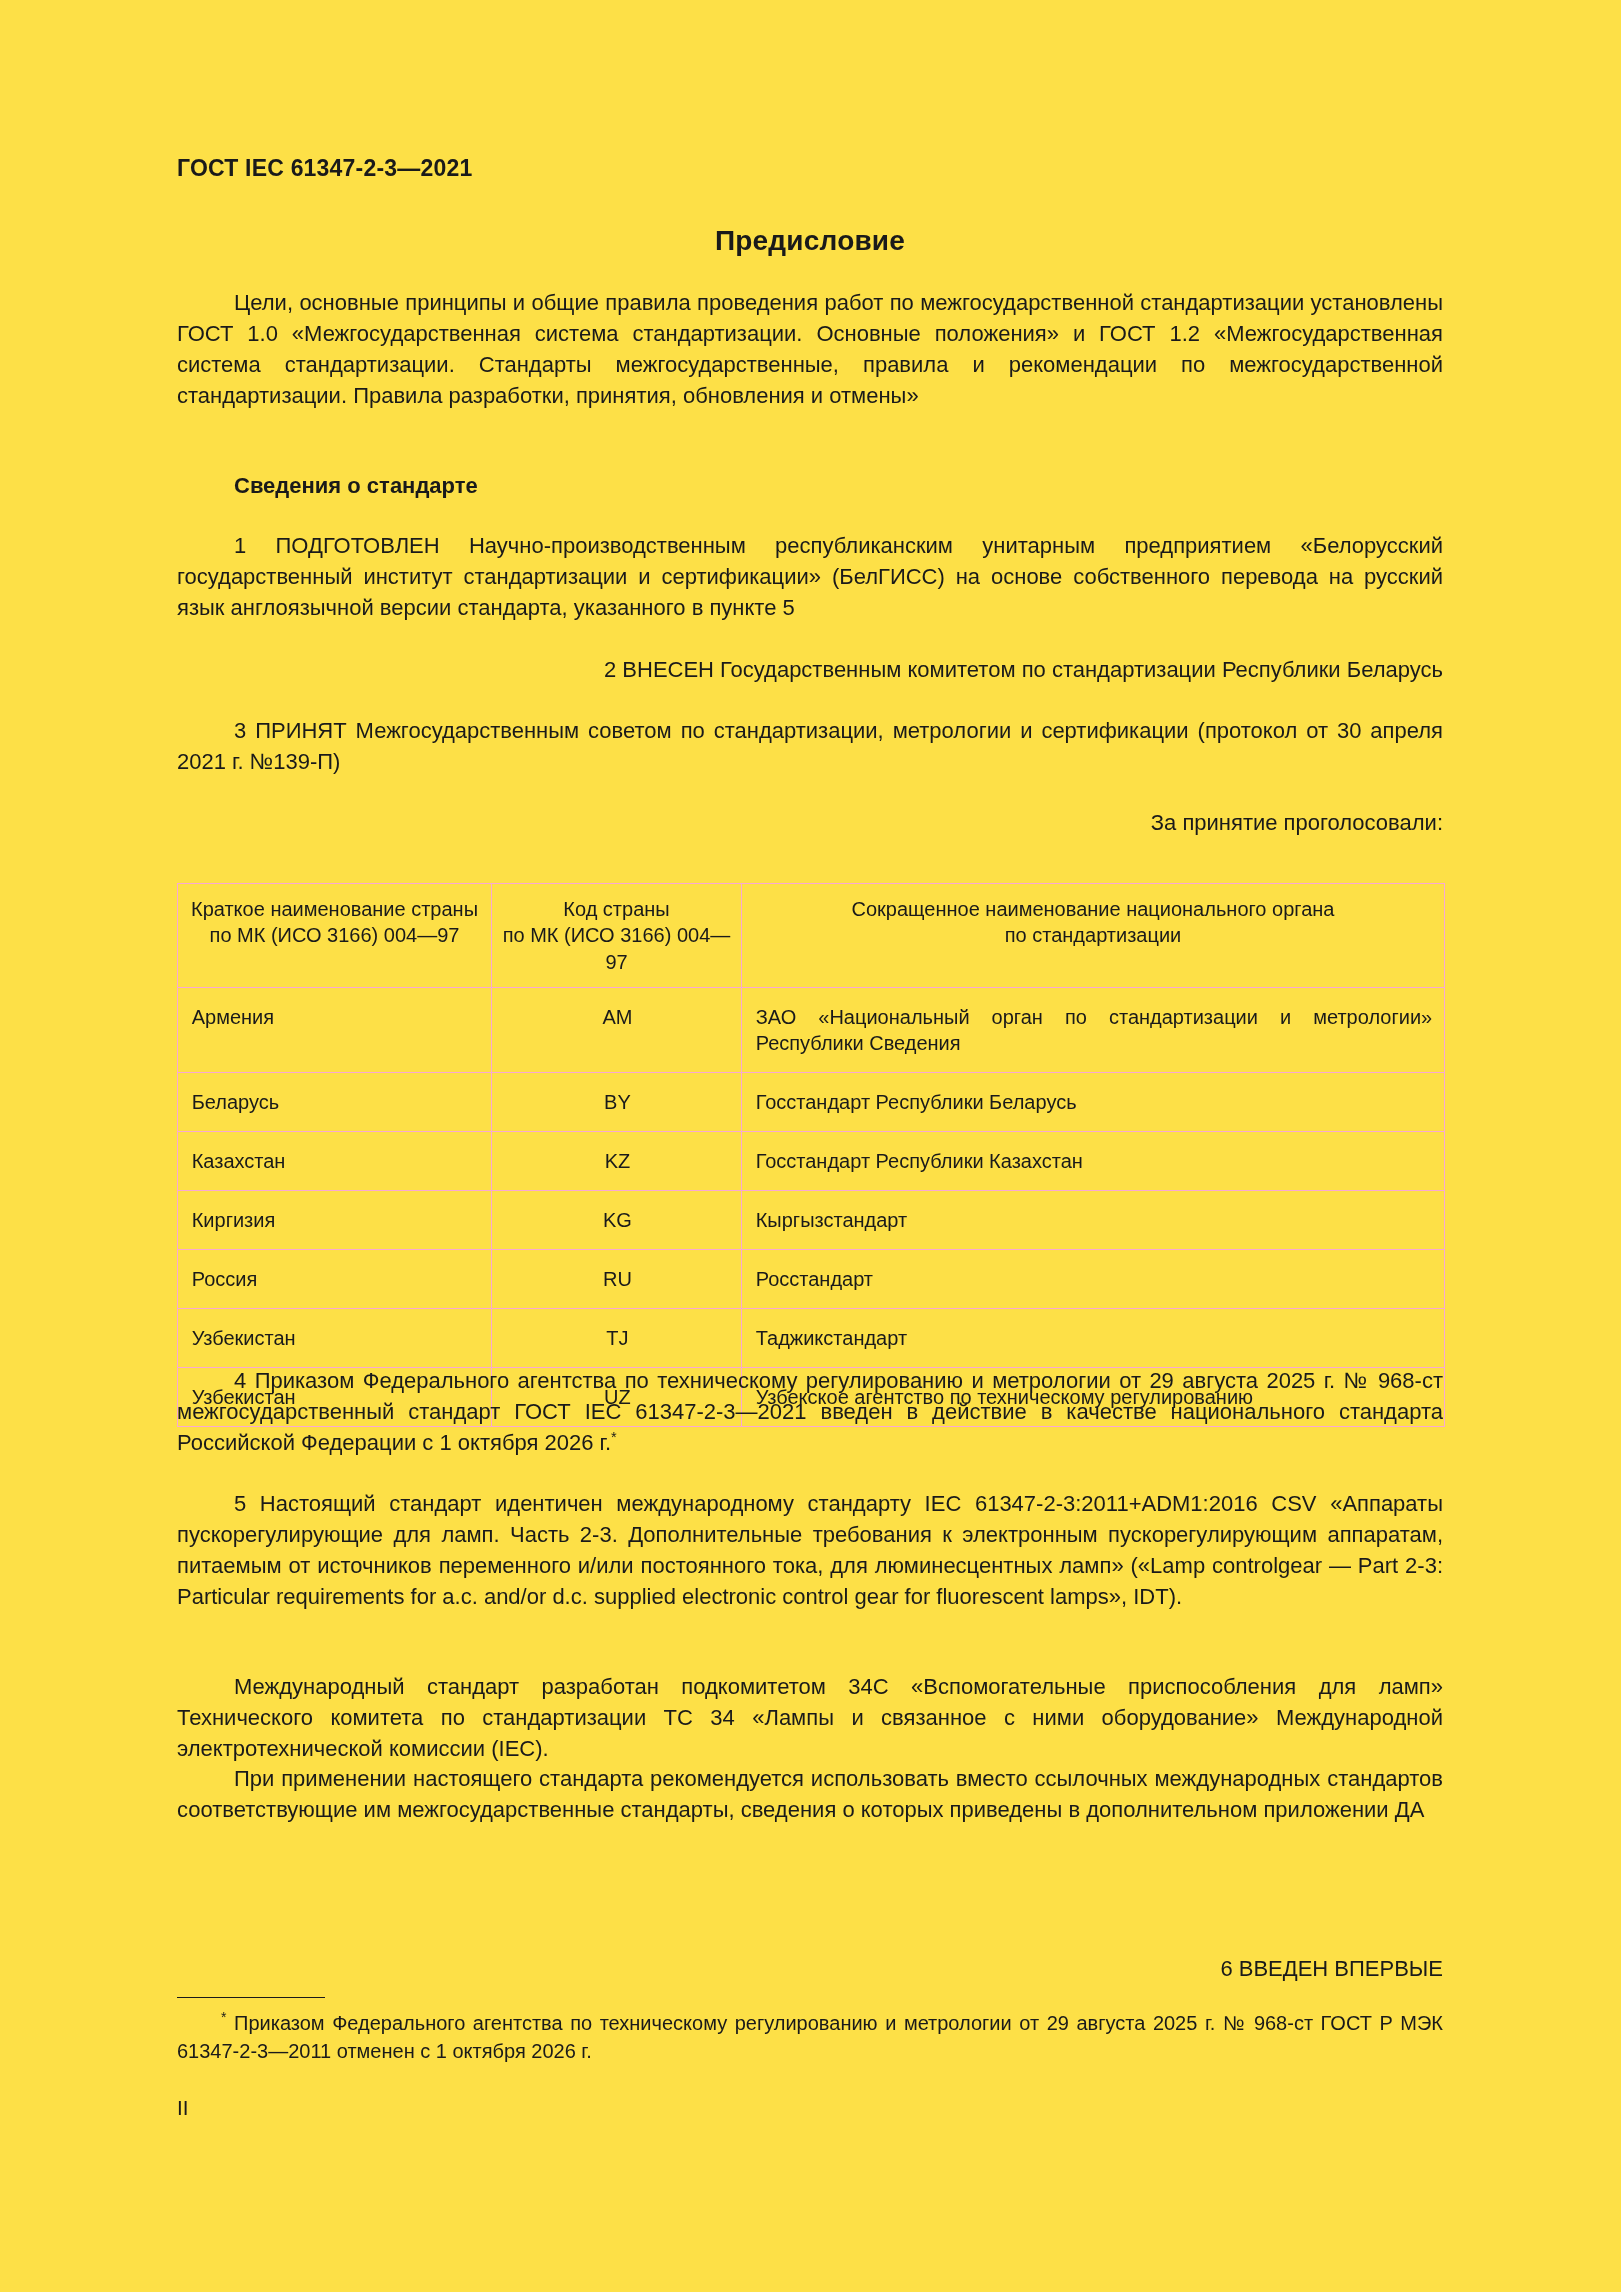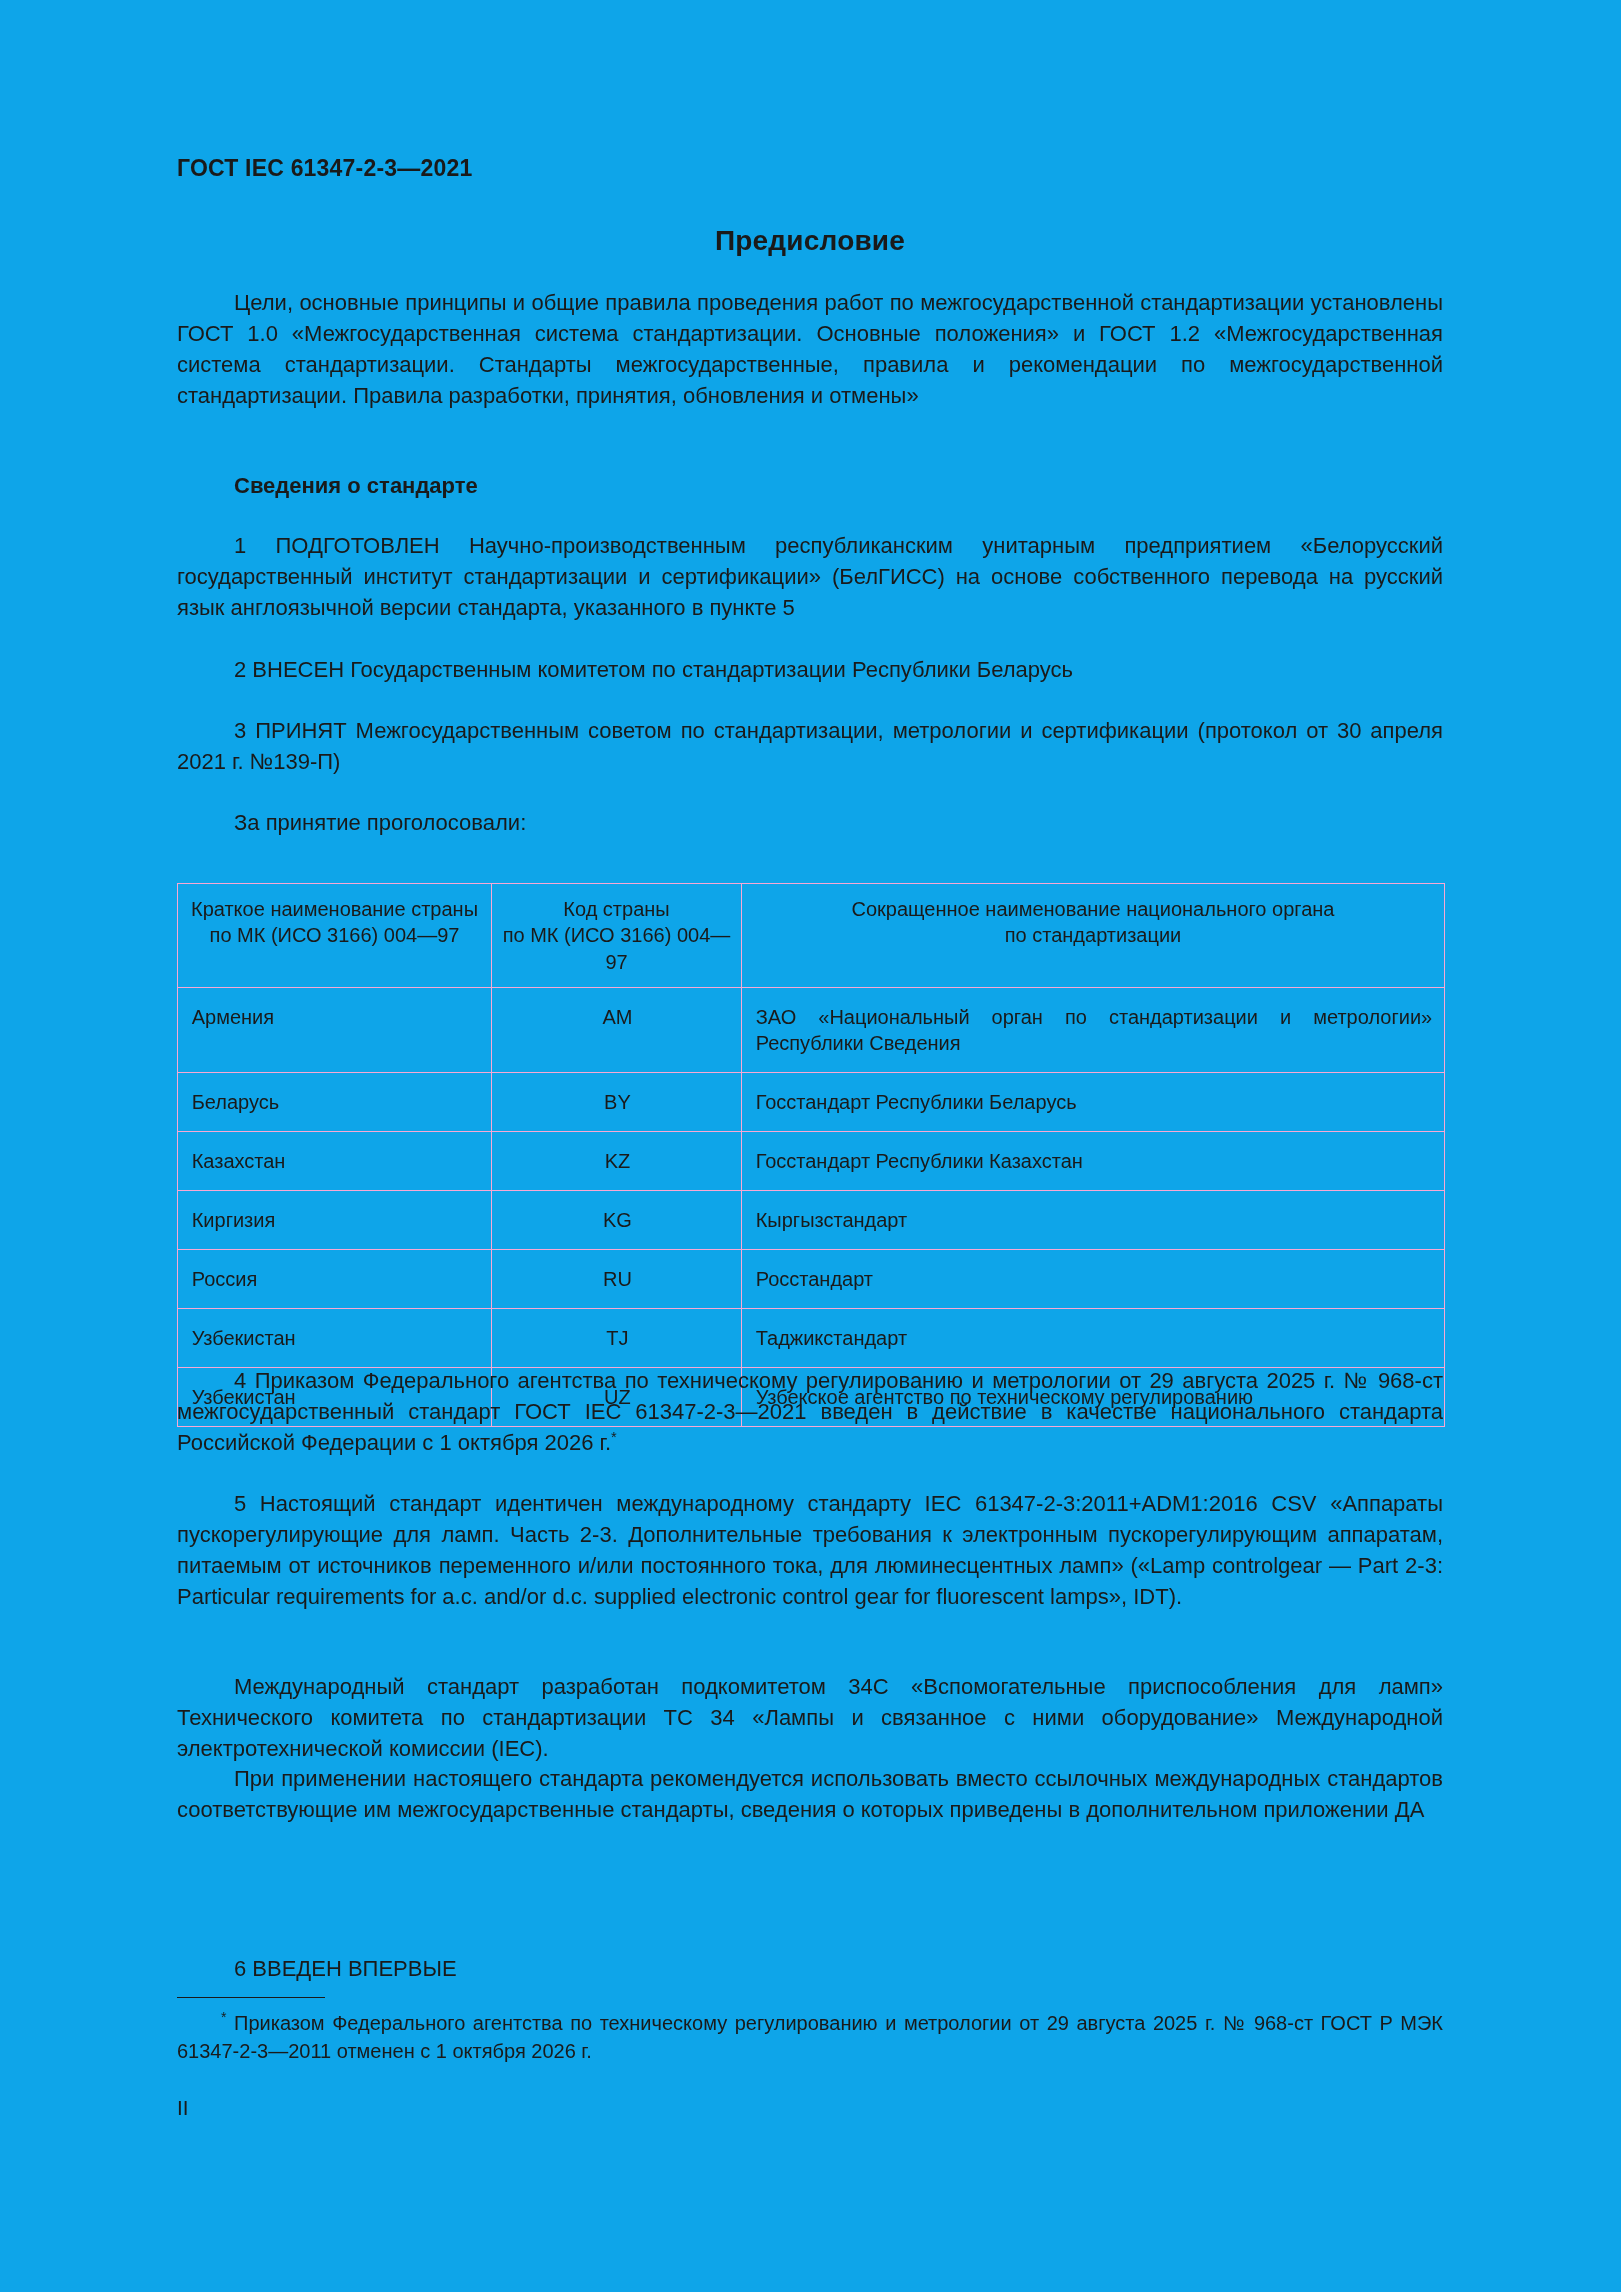--- a/index.html
+++ b/index.html
@@ -10,21 +10,21 @@
   }
   body {
     font-family: "Liberation Sans", "DejaVu Sans", sans-serif;
     color: #1a1a1a;
   }
   .page {
     position: relative;
     width: 1621px;
     height: 2293px;
     margin: 0 auto;
-    background: #0ea5e9;
+    background: #fde047;
     box-sizing: border-box;
     padding: 0;
     overflow: hidden;
   }
 
   
   .doc-header {
     position: absolute;
     left: 177px;
     top: 155px;
@@ -60,21 +60,21 @@
   .body-block p {
     margin: 0;
   }
   .indent {
     text-indent: 57px;
   }
   .subhead {
     font-weight: bold;
   }
   .nojust {
-    text-align: left;
+    text-align: right;
   }
   sup.fn {
     font-size: 0.66em;
     vertical-align: super;
     line-height: 0;
   }
 
   
   .vote-table-wrap {
     position: absolute;

